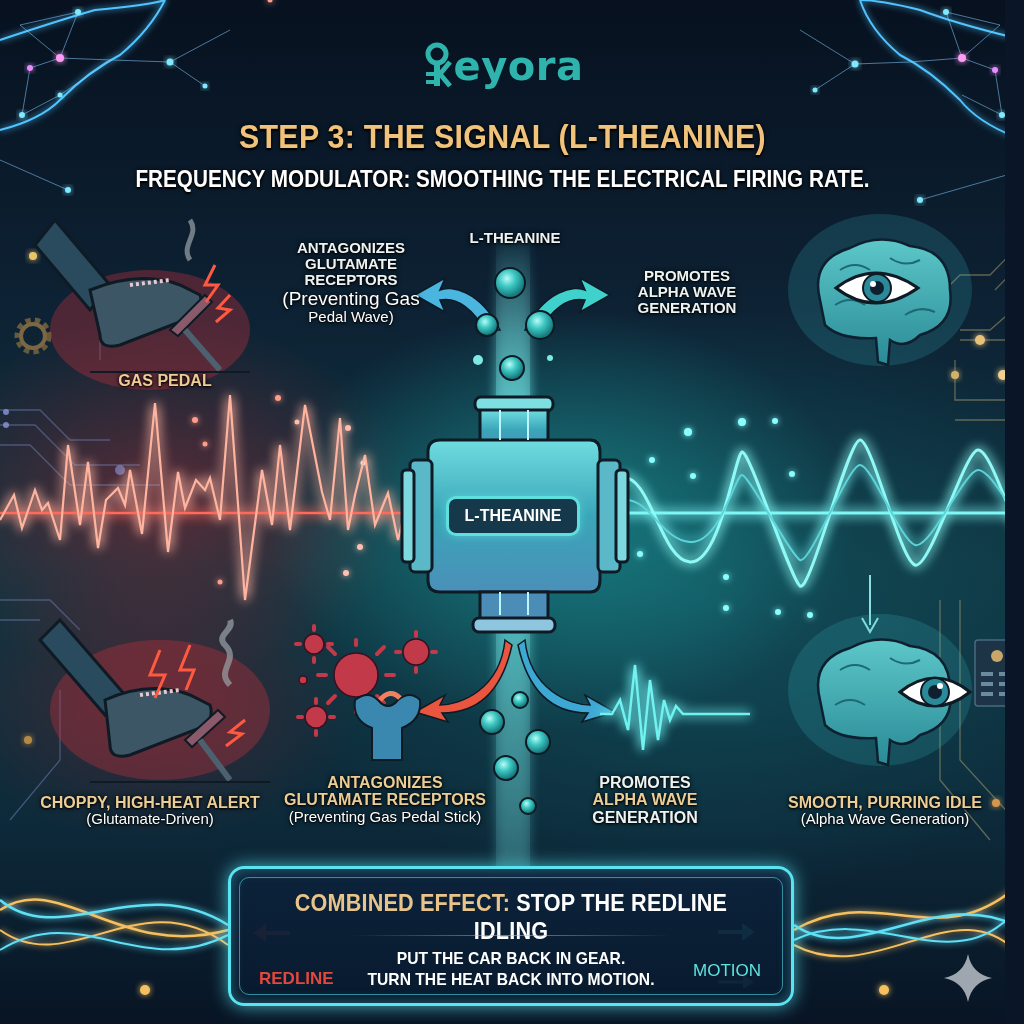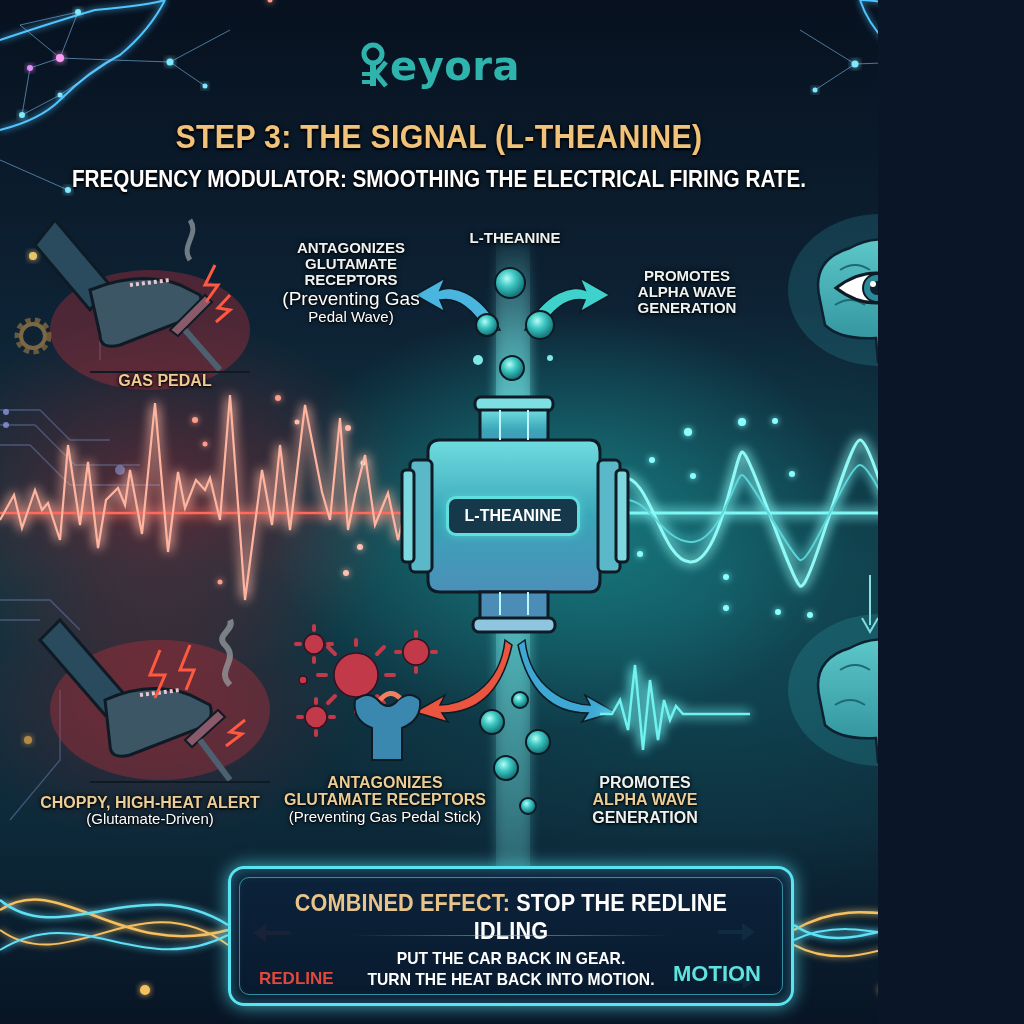--- a/index.html
+++ b/index.html
@@ -1,20 +1,20 @@
 <!DOCTYPE html>
 <html><head>
 <meta charset="utf-8">
 <style>
   * { box-sizing: border-box; margin: 0; padding: 0; }
   html, body { width: 1024px; height: 1024px; overflow: hidden; background: #0a1628; }
   body { position: relative; font-family: "Liberation Sans", "DejaVu Sans", sans-serif; }
 
   .canvas {
-    position: absolute; inset: 0; width: 878px; height: 1024px; overflow: hidden;
+    position: absolute; inset: 0; width: 1005px; height: 1024px; overflow: hidden;
     background:
       radial-gradient(ellipse 420px 300px at 560px 520px, rgba(30,170,170,0.55), transparent 70%),
       radial-gradient(ellipse 360px 260px at 160px 500px, rgba(150,40,50,0.55), transparent 70%),
       radial-gradient(ellipse 300px 200px at 150px 700px, rgba(120,35,45,0.45), transparent 70%),
       radial-gradient(ellipse 600px 400px at 700px 600px, rgba(20,110,120,0.45), transparent 75%),
       linear-gradient(180deg, #07111f 0%, #0d2234 30%, #0f3440 55%, #0d2a3a 80%, #081424 100%);
   }
 
   svg.bg { position: absolute; left: 0; top: 0; }
 
@@ -86,21 +86,21 @@
   }
   .panel-body {
     position: absolute; left: 120px; right: 120px; top: 80px; text-align: center;
     color: #ffffff; font-weight: bold; font-size: 17px; line-height: 1.22;
     transform: scaleX(0.92);
   }
   .redline {
     position: absolute; left: 28px; top: 100px; color: #e2483c; font-weight: bold; font-size: 17px;
   }
   .motion {
-    position: absolute; right: 30px; top: 92px; color: #5ee3df; font-weight: bold; font-size: 22px;
+    position: absolute; right: 30px; top: 92px; color: #5ee3df; font-weight: normal; font-size: 17px;
   }
 </style>
 </head>
 <body>
 
 <div class="canvas">
 
   <svg class="bg" width="1024" height="1024" viewBox="0 0 1024 1024">
     <defs>
       <filter id="glow" x="-50%" y="-50%" width="200%" height="200%">
@@ -454,20 +454,24 @@
     <div>GLUTAMATE RECEPTORS</div>
     <div class="lbl-sub" style="font-size:15px;">(Preventing Gas Pedal Stick)</div>
   </div>
 
   <div class="abs lbl" style="left:580px; top:774px; width:130px; font-size:16px;">
     <div class="lbl-white">PROMOTES</div>
     <div class="lbl-gold">ALPHA WAVE</div>
     <div class="lbl-white">GENERATION</div>
   </div>
 
+  <div class="abs lbl lbl-gold" style="left:770px; top:794px; width:230px; font-size:16px;">
+    <div>SMOOTH, PURRING IDLE</div>
+    <div class="lbl-sub" style="font-size:15px;">(Alpha Wave Generation)</div>
+  </div>
 
   <div class="panel">
     <div class="panel-inner"></div>
     <div class="panel-heading">
       <span class="gold">COMBINED EFFECT:</span>
       <span class="white">STOP THE REDLINE IDLING</span>
     </div>
     <div class="panel-divider"></div>
     <div class="panel-body">
       <div>PUT THE CAR BACK IN GEAR.</div>

